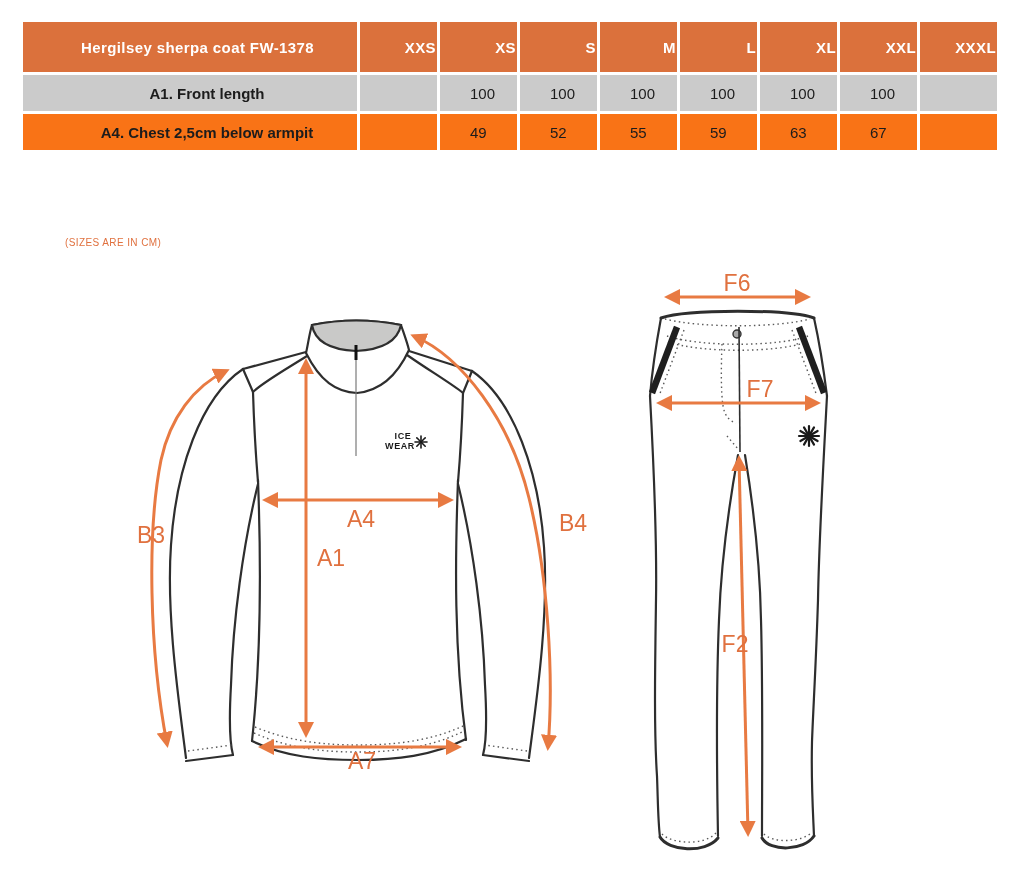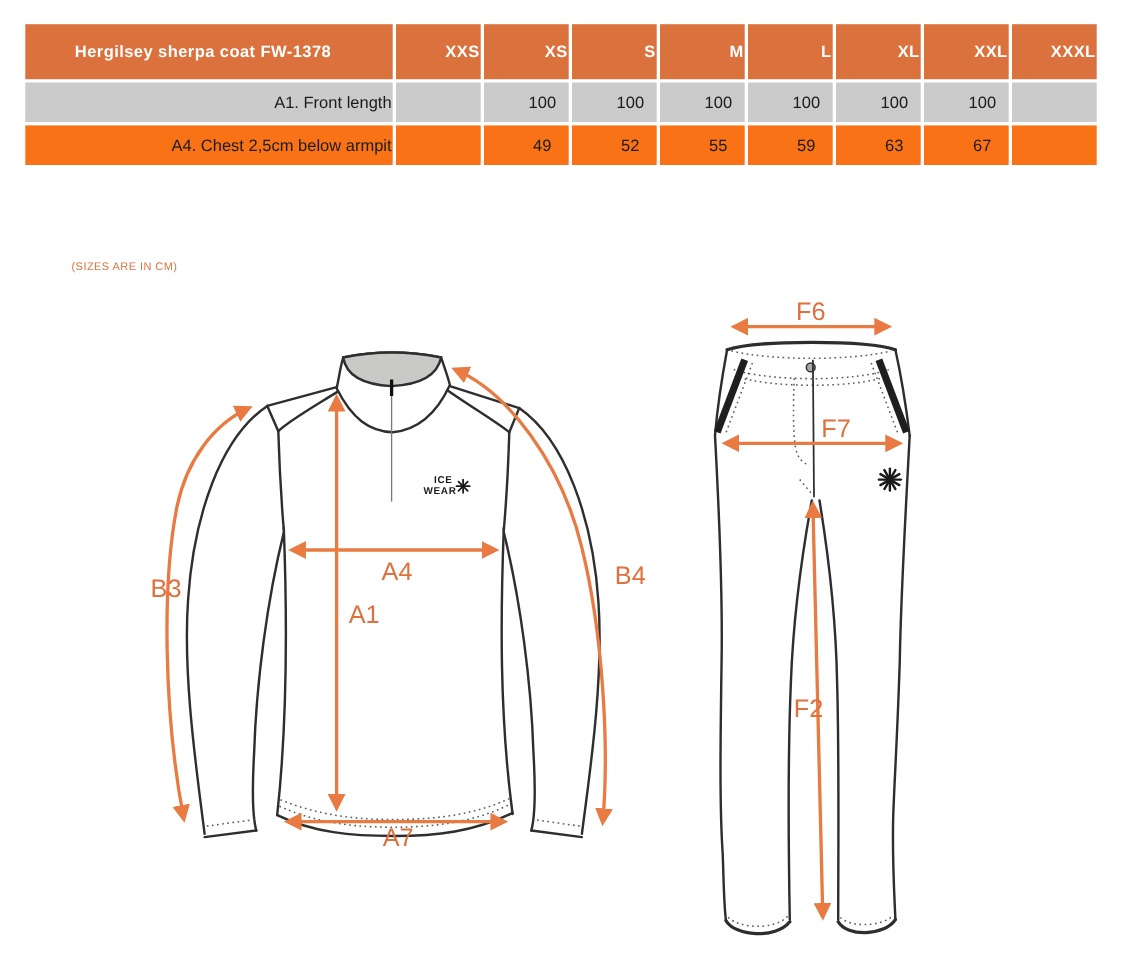--- a/index.html
+++ b/index.html
@@ -5,23 +5,23 @@
   html,body{margin:0;padding:0;background:#fff;}
   .page{position:relative;width:1029px;height:885px;background:#fff;overflow:hidden;
         font-family:"Liberation Sans",sans-serif;}
 
   
   table.size-table{position:absolute;left:20px;top:19px;border-collapse:separate;
         border-spacing:3px;table-layout:fixed;}
   col.c-label{width:334px;} col.c-size{width:77px;}
   .size-table th{background:#DB713C;color:#fff;font-size:15px;font-weight:bold;
         height:48px;text-align:right;letter-spacing:.4px;}
-  .size-table th.title-cell{text-align:left;padding-left:45px;font-size:15px;}
-  .size-table td{height:34px;text-align:center;font-size:15px;color:#1c1c1c;padding-left:30px;}
-  .size-table td.label-cell{text-align:right;padding-left:35px;}
+  .size-table th.title-cell{text-align:left;padding-left:58px;font-size:15px;}
+  .size-table td{height:34px;font-size:15px;color:#1c1c1c;padding-left:30px;}
+  .size-table td.label-cell{text-align:center;padding-left:35px;font-weight:bold;}
   tr.row-dark td{background:#CBCBCB;}
   tr.row-light td{background:#f97316;}
 
   
   .cm-note{position:absolute;left:65px;top:237px;color:#E0713F;font-size:10px;
         letter-spacing:.4px;}
 
   
   svg.diagrams{position:absolute;left:0;top:0;}
   .garment{stroke:#2e2e2e;stroke-width:2.2;fill:none;stroke-linecap:round;stroke-linejoin:round;}

